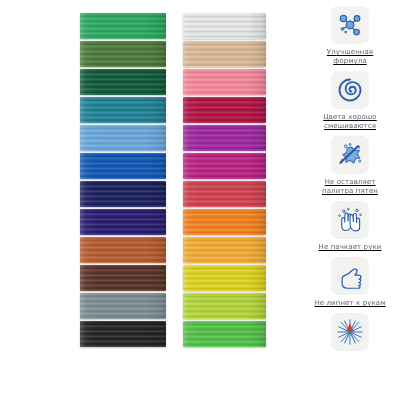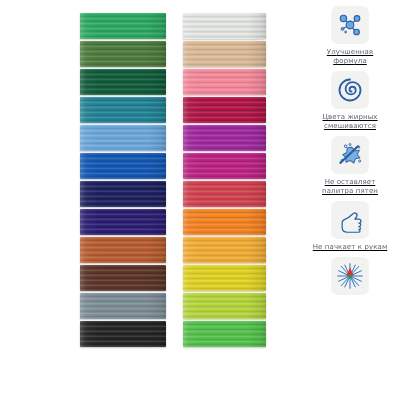--- a/index.html
+++ b/index.html
@@ -149,45 +149,59 @@
         </div>
         <div class="feature-label">Улучшенная
 формула</div>
       </div>
       <div class="feature">
         <div class="feature-icon">
           <svg viewBox="0 0 32 32" width="28" height="28">
             <path d="M16 4a12 12 0 1 0 12 12c0-5-4-9-9-9s-8 3.5-8 7.6 3 6.4 6.2 6.4 5.3-2.2 5.3-4.7-1.8-4-3.8-4-3.2 1.4-3.2 3 1 2.4 2.2 2.4" fill="none" stroke="#2b5ea8" stroke-width="2.1" stroke-linecap="round"></path>
           </svg>
         </div>
-        <div class="feature-label">Цвета жирных
+        <div class="feature-label">Цвета хорошо
 смешиваются</div>
       </div>
       <div class="feature">
         <div class="feature-icon">
           <svg viewBox="0 0 32 32" width="28" height="28">
             <path d="M18 7l3.5 4.2 5.2-.6-2.4 4.6 3 4.2-5.1.9-1.8 4.9-4.3-3-4.8 2 .5-5.2-4.1-3.2 4.5-2.6.6-5.2z" fill="#6aa8dd" stroke="#2b5ea8" stroke-width="1.2" stroke-linejoin="round" opacity=".9"></path>
             <circle cx="11" cy="6" r="1.5" fill="none" stroke="#2b5ea8" stroke-width="1.1"></circle>
             <circle cx="16" cy="4" r="1.1" fill="none" stroke="#2b5ea8" stroke-width="1"></circle>
             <circle cx="26" cy="7" r="1.2" fill="none" stroke="#2b5ea8" stroke-width="1"></circle>
             <circle cx="27" cy="23" r="1.2" fill="none" stroke="#2b5ea8" stroke-width="1"></circle>
             <circle cx="7" cy="22" r="1" fill="none" stroke="#2b5ea8" stroke-width="1"></circle>
             <line x1="5" y1="25" x2="25" y2="6" stroke="#2b5ea8" stroke-width="2.4" stroke-linecap="round"></line>
           </svg>
         </div>
         <div class="feature-label">Не оставляет
 палитра пятен</div>
       </div>
       <div class="feature">
         <div class="feature-icon">
           <svg viewBox="0 0 32 32" width="28" height="28">
+            <path d="M11 28c-2.6 0-4.4-2-4.4-4.6V15c0-1 .8-1.7 1.7-1.7s1.7.8 1.7 1.7v3.4l.3-8.6c0-1 .8-1.7 1.7-1.7s1.7.8 1.7 1.7v7.4l.5-6.2c0-1 .8-1.7 1.7-1.7s1.6.8 1.6 1.7v8.5c0 5-2.5 8.5-6.5 8.5z" fill="#fff" stroke="#2b5ea8" stroke-width="1.3" stroke-linejoin="round"></path>
+            <path d="M22.6 28.5c2.6 0 4.4-2 4.4-4.6V15.5c0-1-.8-1.7-1.7-1.7s-1.7.8-1.7 1.7v3.4l-.3-8.6c0-1-.8-1.7-1.7-1.7s-1.7.8-1.7 1.7v7.4l-.5-6.2c0-1-.8-1.7-1.7-1.7s-1.6.8-1.6 1.7v8.5c0 5 2.5 8.5 6.5 8.5z" fill="#fff" stroke="#2b5ea8" stroke-width="1.3" stroke-linejoin="round"></path>
+            <circle cx="9" cy="6" r="1.5" fill="none" stroke="#2b5ea8" stroke-width="1.1"></circle>
+            <circle cx="14" cy="3.5" r="1" fill="none" stroke="#2b5ea8" stroke-width="1"></circle>
+            <circle cx="24" cy="5" r="1.4" fill="none" stroke="#2b5ea8" stroke-width="1.1"></circle>
+            <circle cx="28" cy="10" r="1" fill="none" stroke="#2b5ea8" stroke-width="1"></circle>
+            <circle cx="4" cy="11" r="1" fill="none" stroke="#2b5ea8" stroke-width="1"></circle>
+          </svg>
+        </div>
+        <div class="feature-label">Не пачкает руки</div>
+      </div>
+      <div class="feature">
+        <div class="feature-icon">
+          <svg viewBox="0 0 32 32" width="28" height="28">
             <path d="M7 19.5c0-2.2 1-3.4 3-4.2 3.2-1.3 6-3 8.4-5.6 1.3-1.4 3-2.2 4.5-1.3 1.4.8 1.3 2.5.5 4-.6 1-1.3 1.9-1.9 2.6h4.3c1.6 0 2.7 1 2.7 2.3s-1 2.2-2.4 2.2c1.3 0 2.2.9 2.2 2s-1 2-2.2 2c1 0 1.8.8 1.8 1.8s-.8 1.8-1.9 1.8c.8 0 1.4.6 1.4 1.4s-.7 1.5-1.8 1.5H13c-3.6 0-6-2.3-6-5.6z" fill="none" stroke="#2b5ea8" stroke-width="1.4" stroke-linejoin="round"></path>
           </svg>
         </div>
-        <div class="feature-label">Не пачкает к рукам</div>
+        <div class="feature-label">Не липнет к рукам</div>
       </div>
       <div class="feature">
         <div class="feature-icon">
           <svg viewBox="0 0 32 32" width="28" height="28">
             <line x1="16" y1="16" x2="16" y2="2" stroke="#2b6fbf" stroke-width="1.1" stroke-linecap="round"></line>
             <line x1="16" y1="16" x2="26" y2="5" stroke="#2b6fbf" stroke-width="1.1" stroke-linecap="round"></line>
             <line x1="16" y1="16" x2="30" y2="16" stroke="#2b6fbf" stroke-width="1.1" stroke-linecap="round"></line>
             <line x1="16" y1="16" x2="26" y2="27" stroke="#2b6fbf" stroke-width="1.1" stroke-linecap="round"></line>
             <line x1="16" y1="16" x2="16" y2="30" stroke="#2b6fbf" stroke-width="1.1" stroke-linecap="round"></line>
             <line x1="16" y1="16" x2="6" y2="27" stroke="#2b6fbf" stroke-width="1.1" stroke-linecap="round"></line>

